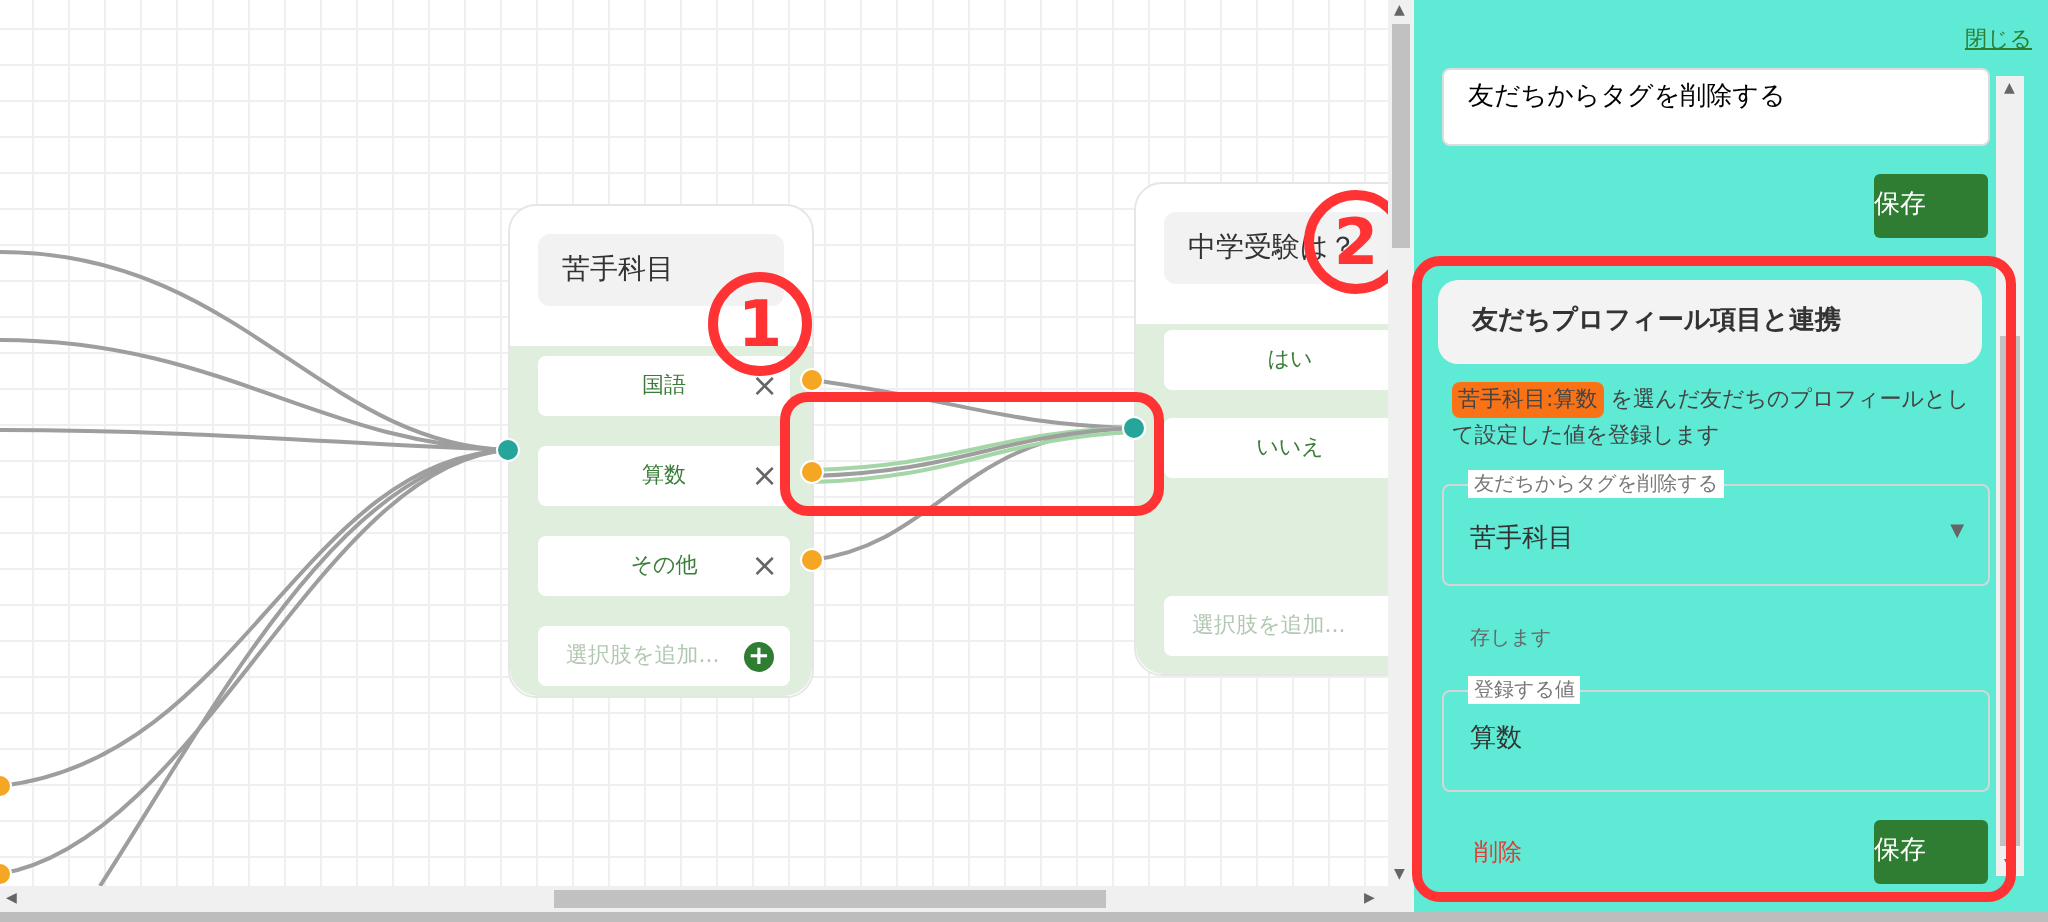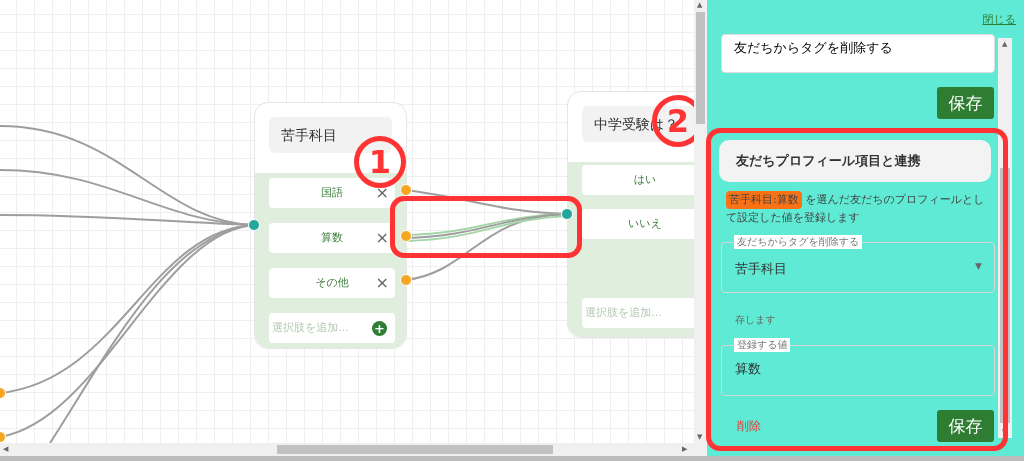--- a/index.html
+++ b/index.html
@@ -7,37 +7,37 @@
   .canvas{position:absolute;left:0;top:0;width:694px;height:443px;overflow:hidden;
     background-color:#fff;
     background-image:linear-gradient(#efefef 1px,transparent 1px),linear-gradient(90deg,#efefef 1px,transparent 1px);
     background-size:18px 18px;background-position:-2px -4px}
   svg.edges{position:absolute;left:0;top:0}
   .node{position:absolute;background:#fff;border:1px solid #e6e6e6;border-radius:14px;overflow:hidden}
   .node .head{margin:14px 14px 0 14px;height:36px;background:#f2f2f2;border-radius:6px;font-size:14px;color:#333;padding:0 12px;line-height:36px;white-space:nowrap}
   .node .opts{position:absolute;left:0;right:0;background:#dfeedd;border-radius:0 0 14px 14px}
   .opt{position:absolute;left:14px;height:30px;background:#fff;border-radius:4px;font-size:11px;color:#3a7d3a;text-align:center;line-height:30px}
   .opt .x{position:absolute;right:6px;top:0;font-size:16px;color:#666;line-height:30px}
-  .opt.add{color:#b3c8b3;text-align:left;padding-left:3px}
+  .opt.add{color:#b3c8b3;text-align:left;padding-left:14px}
   .plus{position:absolute;right:8px;top:8px;width:15px;height:15px;border-radius:50%;background:#2e7d32;color:#fff;font-size:13px;line-height:15px;text-align:center;font-weight:bold}
   .dot{position:absolute;width:12px;height:12px;border-radius:50%;border:1.5px solid #fff}
   .dot.orange{background:#f5a623}
   .dot.teal{background:#26a69a}
   .vscroll{position:absolute;left:694px;top:0;width:13px;height:443px;background:#f0f0f0}
   .vscroll .thumb{position:absolute;left:2px;top:12px;width:9px;height:112px;background:#c1c1c1}
   .hscroll{position:absolute;left:0;top:443px;width:707px;height:13px;background:#f0f0f0}
   .hscroll .thumb{position:absolute;left:277px;top:2px;width:276px;height:9px;background:#c1c1c1}
   .arrow{position:absolute;font-size:7px;color:#666}
   .bottombar{position:absolute;left:0;top:456px;width:1024px;height:5px;background:#bdbdbd}
   .panel{position:absolute;left:707px;top:0;width:317px;height:456px;background:#5eead4}
   .close-link{position:absolute;right:8px;top:12px;font-size:11px;color:#2e7d32;text-decoration:underline}
   .pscroll{position:absolute;left:998px;top:38px;width:14px;height:400px;background:#f0f0f0}
   .pscroll .thumb{position:absolute;left:2px;top:130px;width:10px;height:255px;background:#c1c1c1}
   .textbox{position:absolute;border:1px solid #ddd;border-radius:4px;background:#fff}
-  .btn-save{position:absolute;width:57px;height:32px;background:#2e7d32;border-radius:3px;color:#fff;font-size:17px;text-align:center;line-height:32px}
+  .btn-save{position:absolute;width:57px;height:32px;background:#2e7d32;border-radius:3px;color:#fff;font-size:13px;line-height:32px}
   .section-title{position:absolute;left:719px;top:140px;width:272px;height:42px;background:#f3f3f3;border-radius:10px;font-size:13px;font-weight:bold;color:#333;padding-left:17px;line-height:42px}
   .desc{position:absolute;font-size:11px;color:#444;line-height:18px}
   .tag{display:inline-block;background:#f97316;border-radius:4px;padding:0 3px;color:#444}
   .fieldset{position:absolute;border:1px solid #d6d6d6;border-radius:4px}
   .legend{position:absolute;top:-8px;left:12px;background:#fff;padding:0 3px;font-size:10px;color:#777}
   .field-value{position:absolute;left:13px;font-size:13px;color:#333}
   .hint{position:absolute;font-size:10px;color:#666;line-height:17px}
   .annot-box{position:absolute;border:5px solid #ff3333;border-radius:14px}
   .annot-num{position:absolute;width:52px;height:52px;border:5px solid #ff3333;border-radius:50%;color:#ff3333;font-weight:bold;font-size:32px;text-align:center;line-height:42px;background:transparent}
 </style>

